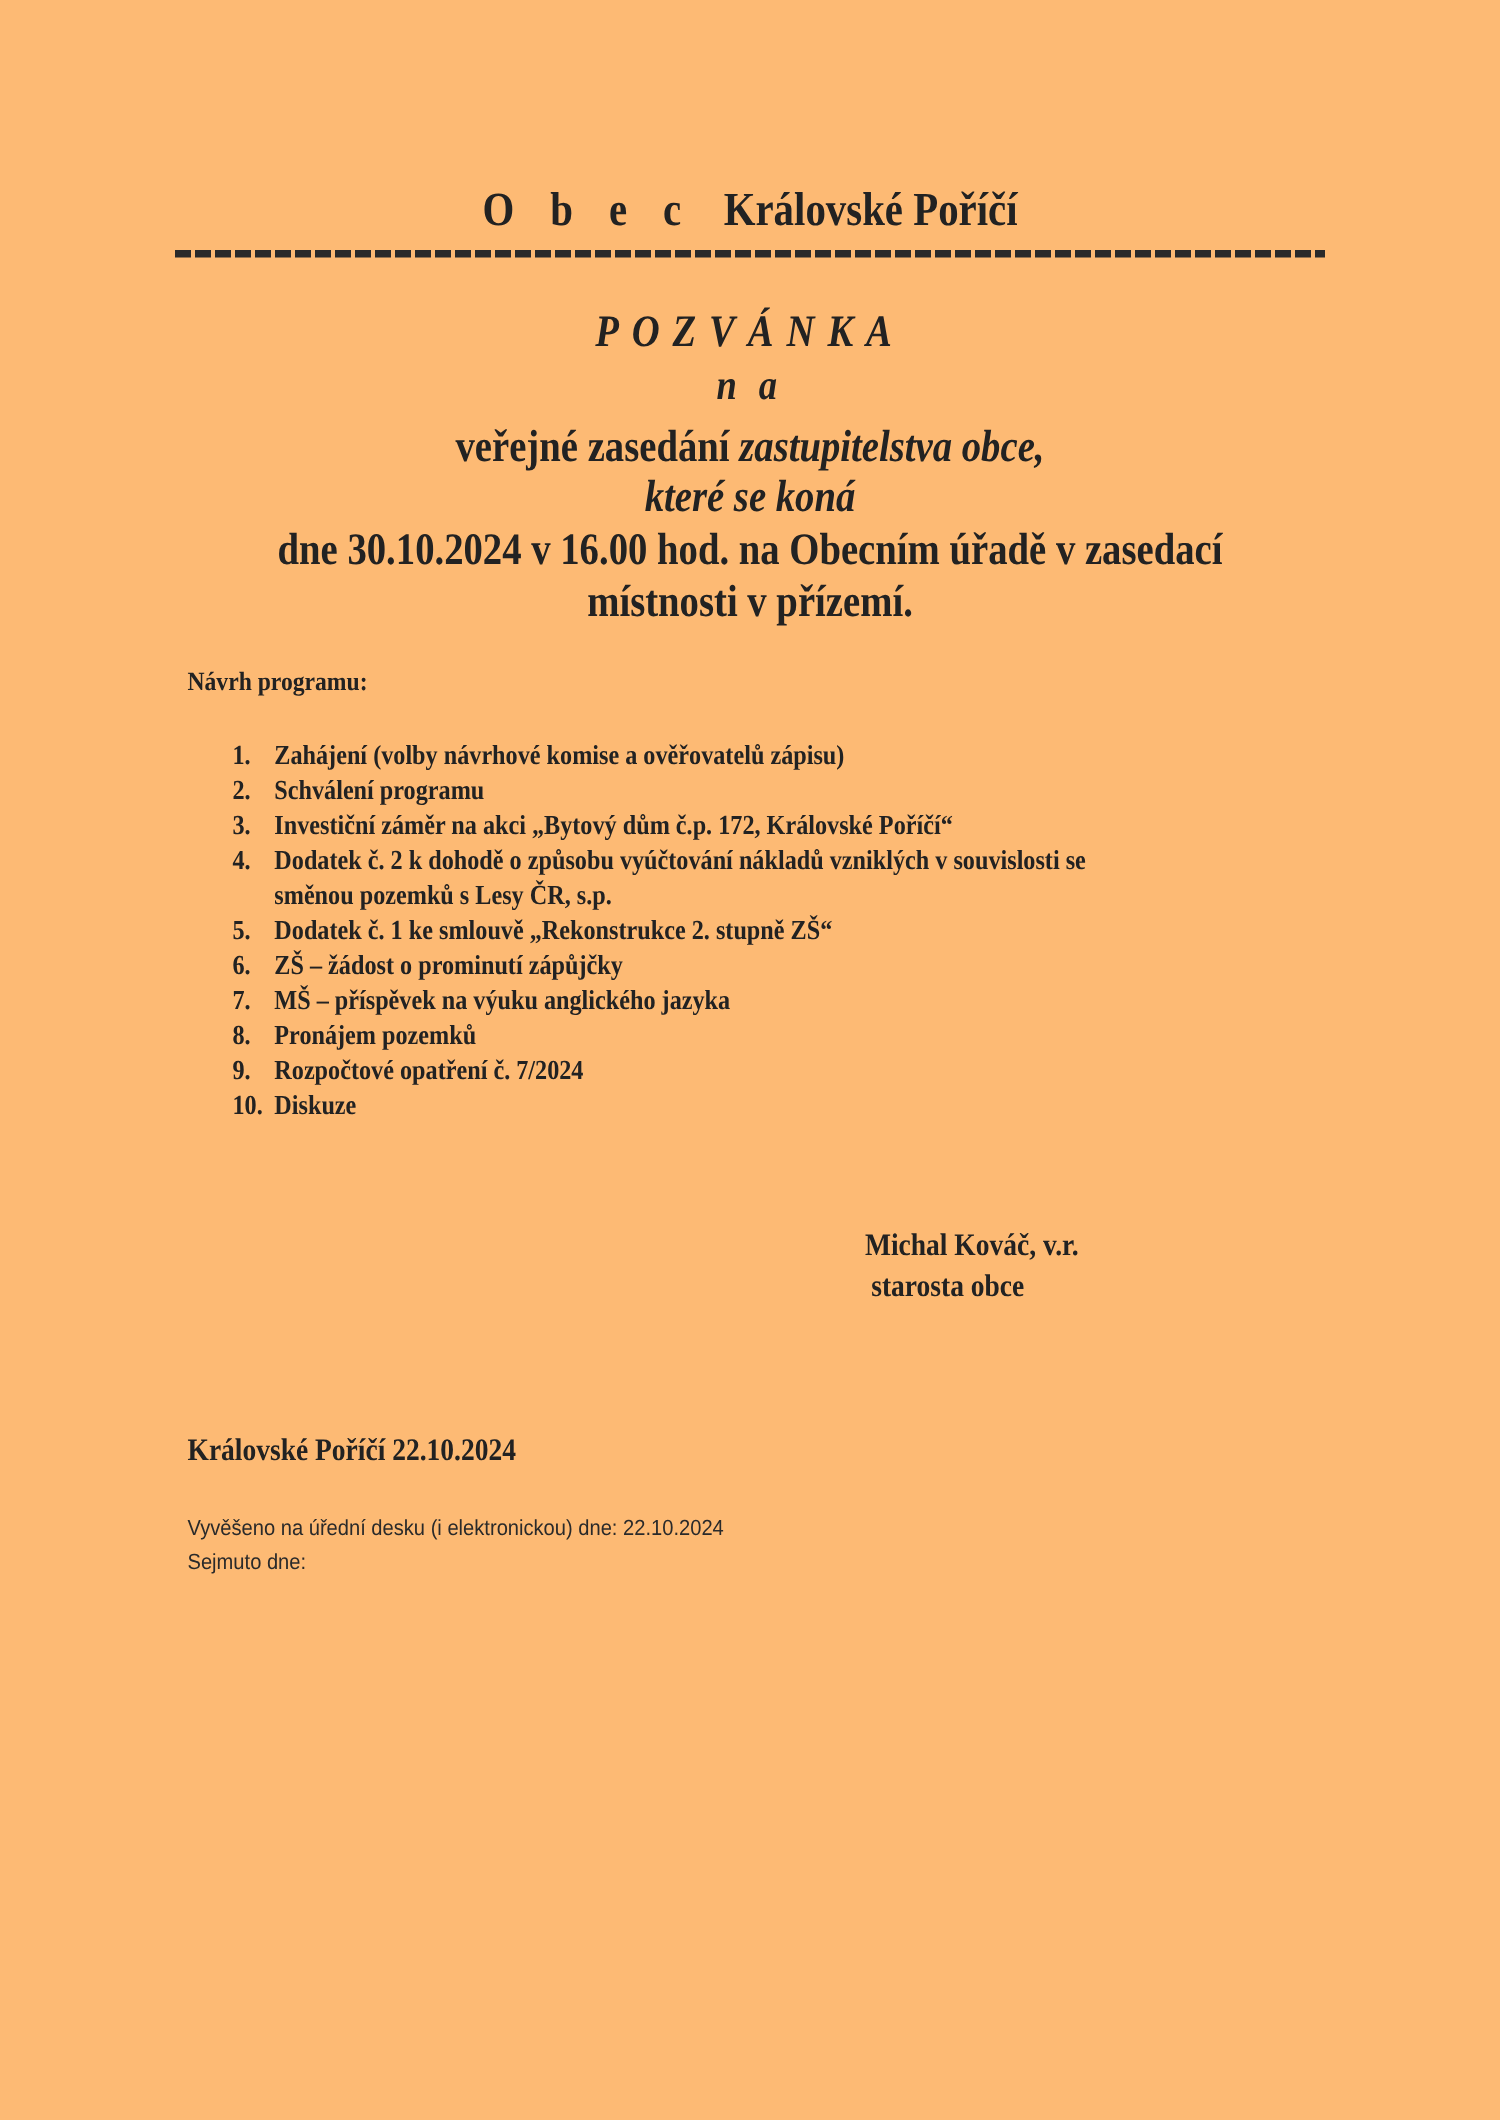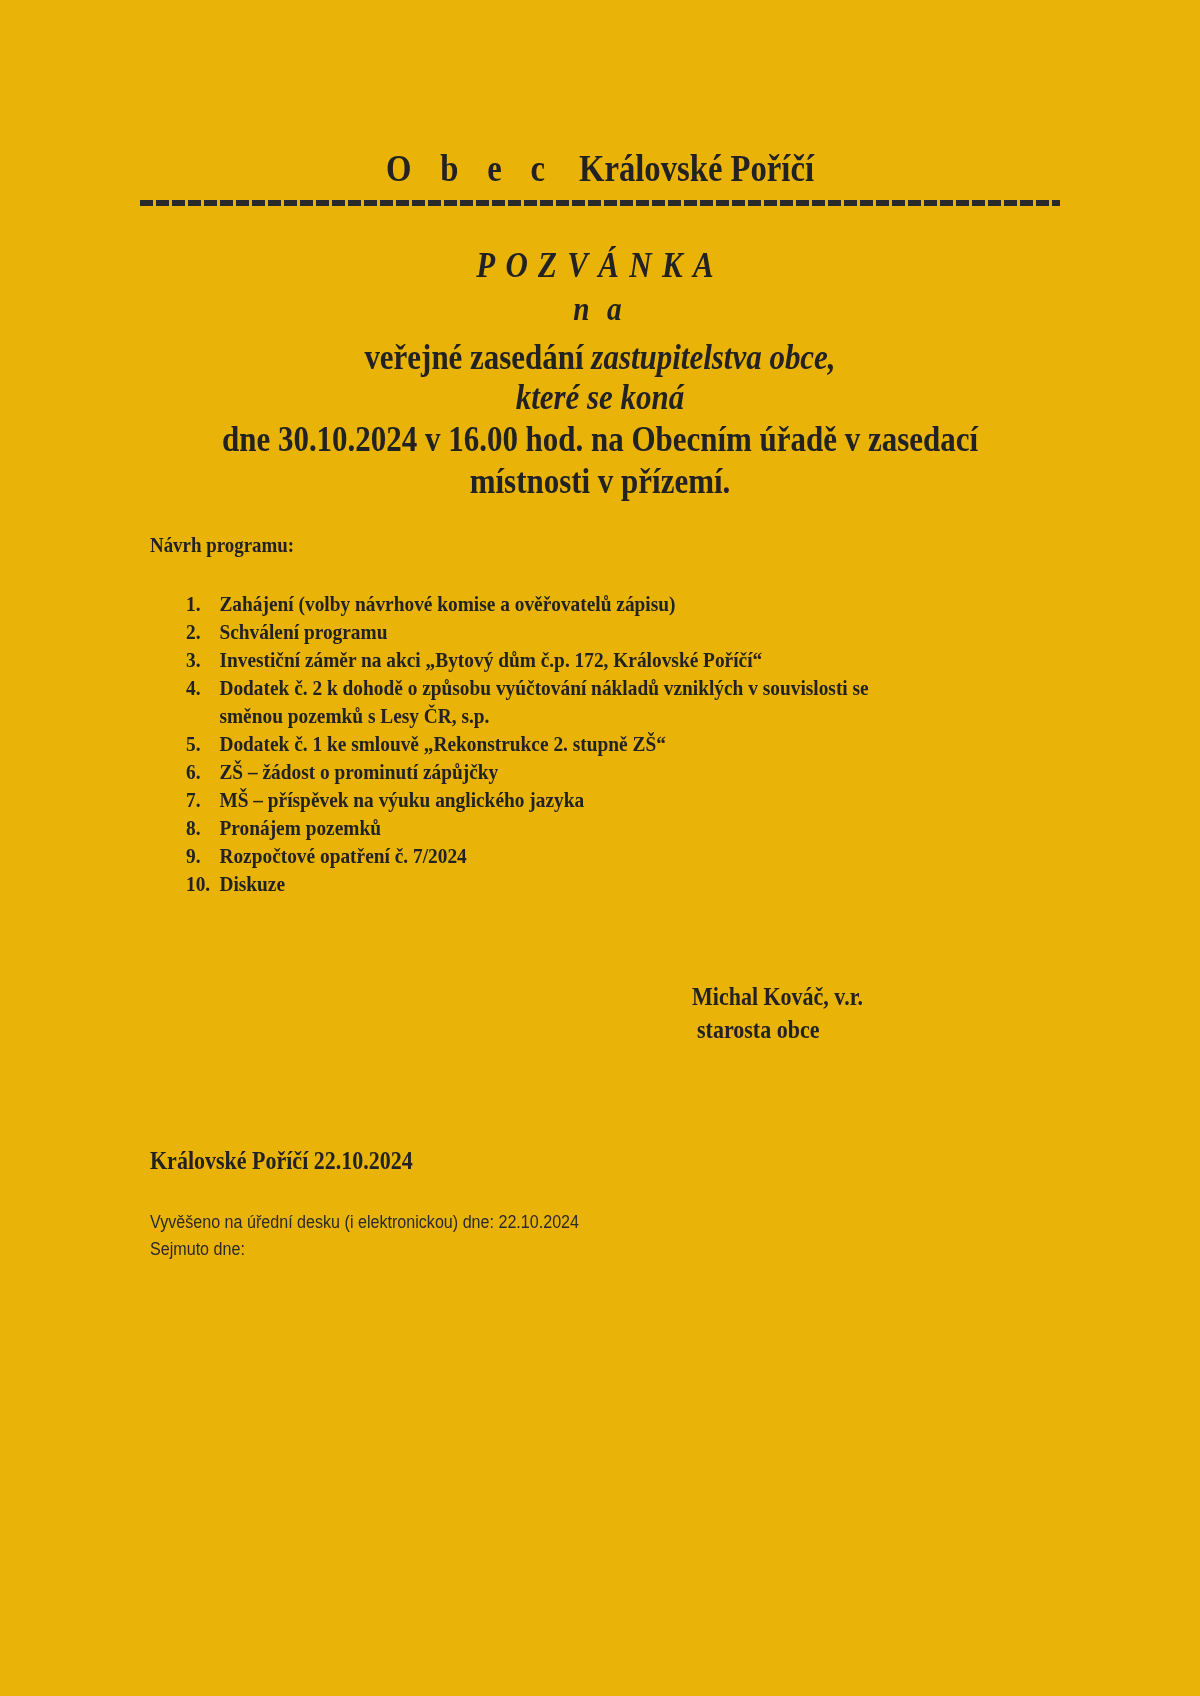--- a/index.html
+++ b/index.html
@@ -12,21 +12,21 @@
       height: 1696px;
       position: relative;
       overflow: hidden;
       color: #222222;
       font-family: "Liberation Serif", "DejaVu Serif", serif;
     }
     .page {
       position: absolute;
       left: 0; top: 0;
       width: 1200px; height: 1696px;
-      background: #eab308;
+      background: #fdba74;
     }
     .abs { position: absolute; white-space: nowrap; }
     .center { left: 0; width: 1200px; text-align: center; }
 
     .title {
       top: 146px;
       font-size: 38px;
       font-weight: bold;
       transform: scaleX(0.86);
       transform-origin: 600px 0;

